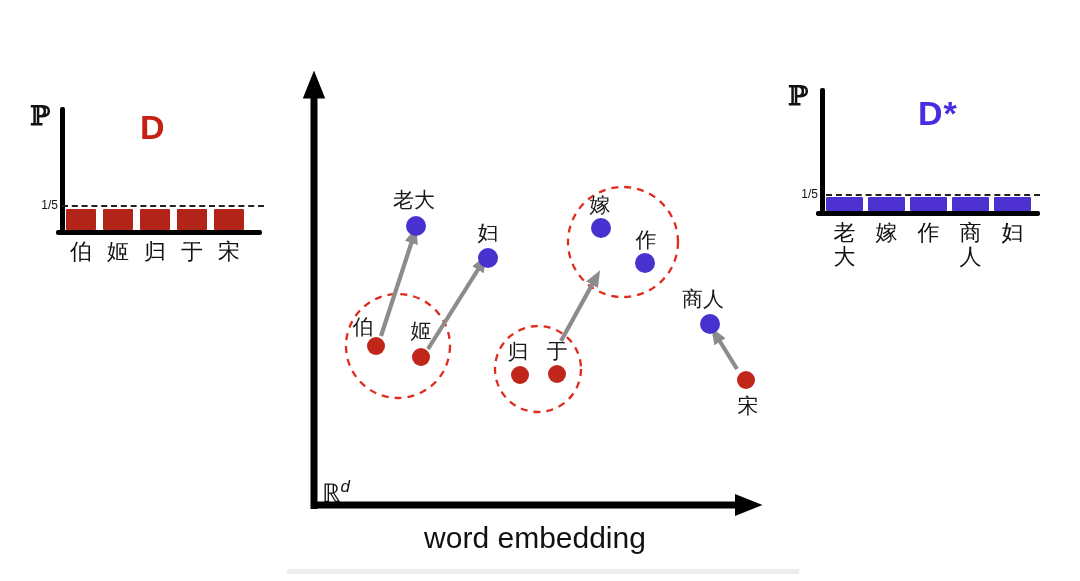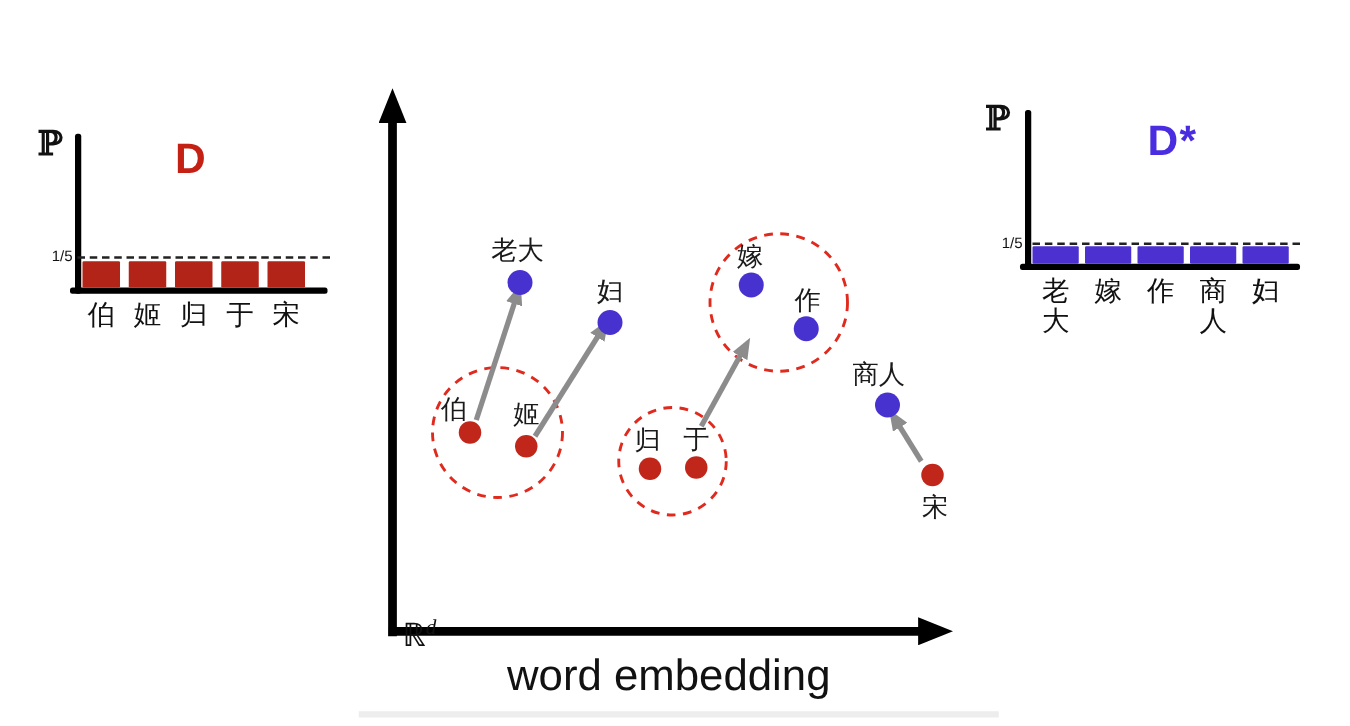--- a/index.html
+++ b/index.html
@@ -47,27 +47,27 @@
   #ds-chart .dashline { left: 41px; top: 116px; width: 214px; }
   #ds-chart .ticklab  { left: 5px; top: 109px; width: 28px; }
   #ds-bars { left: 41px; top: 119px; height: 14px; gap: 5px; }
   #ds-bars .bar { width: 37px; }
   #ds-cats { left: 41px; top: 143px; gap: 5px; }
   #ds-cats .cat { width: 37px; }
 
   
   #scatter-svg { position: absolute; left: 0; top: 0; }
   #space-label {
-    position: absolute; left: 322px; top: 489px;
-    font-size: 26px; font-family: Liberation Serif, serif;
+    position: absolute; left: 322px; top: 474px;
+    font-size: 26px; font-family: Liberation Sans, sans-serif;
   }
   #space-label sup { font-size: 17px; font-style: italic; }
   #x-axis-caption {
     position: absolute; left: 385px; top: 521px; width: 300px;
-    text-align: center; font-size: 35px; color: #111;
+    text-align: center; font-size: 30px; color: #111;
   }
   #slide-edge {
     position: absolute; left: 287px; top: 569px; width: 512px; height: 5px;
     background: #ededed;
   }
 </style>
 </head>
 <body>
 
 <div id="canvas">

